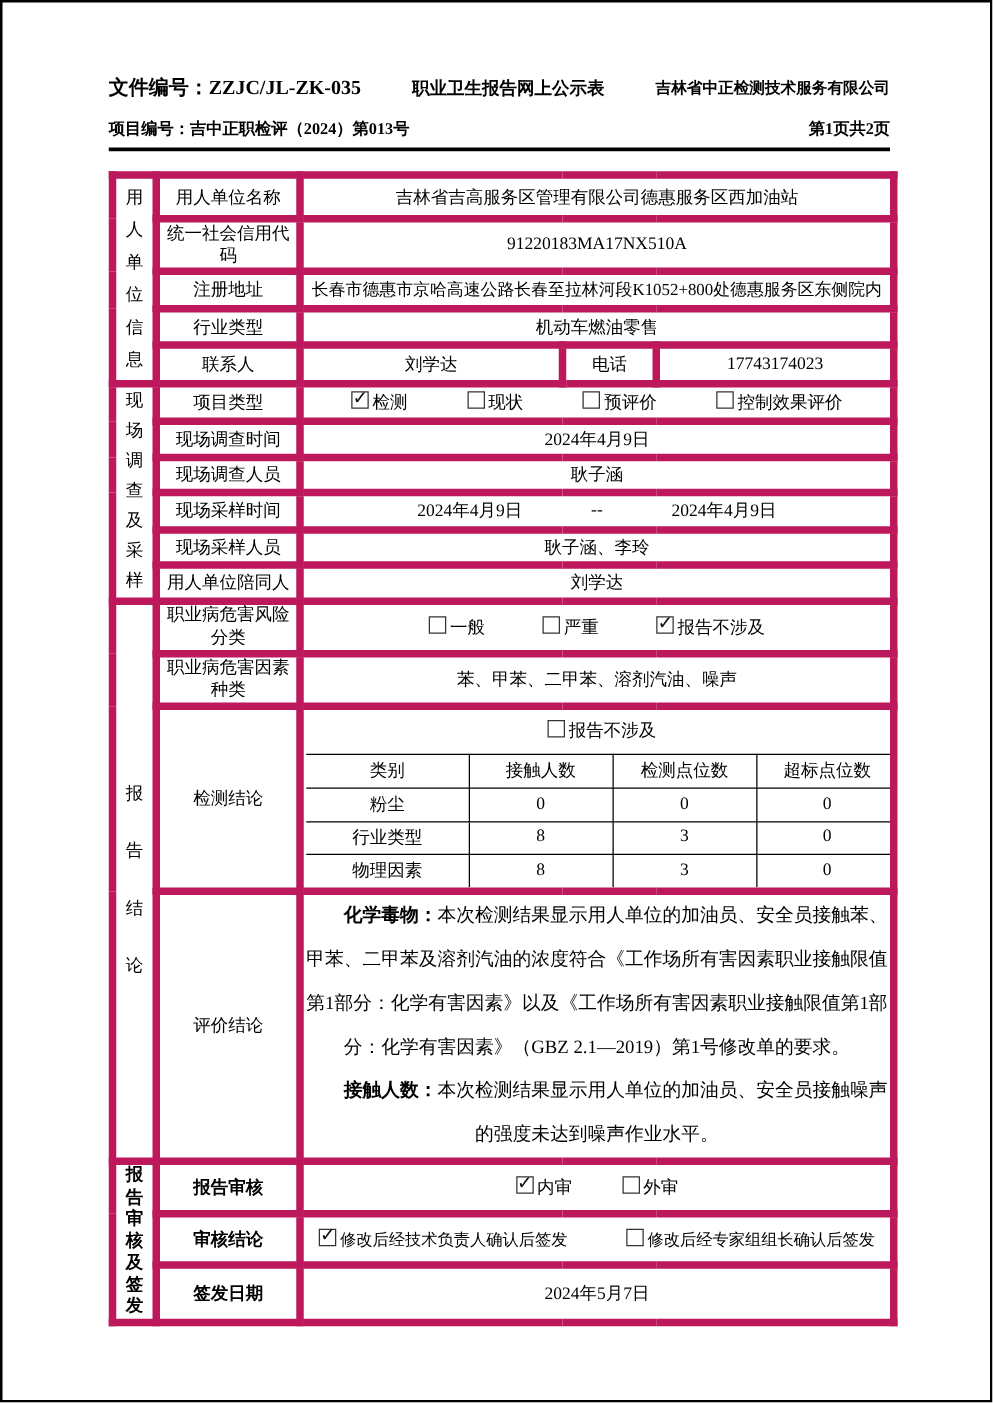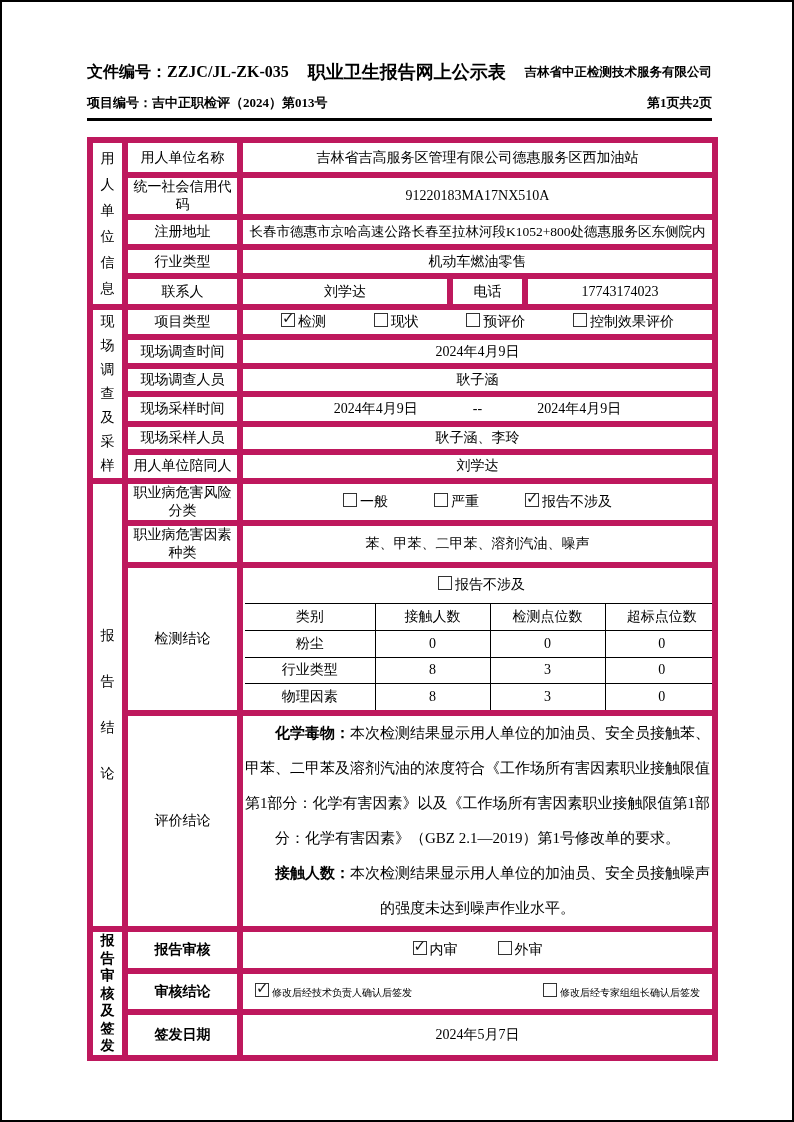--- a/index.html
+++ b/index.html
@@ -12,21 +12,21 @@
     font-family:"Liberation Serif","DejaVu Serif",serif;
     color:#000;
     overflow:hidden;
   }
   
   .hdr-row1 {
     position:absolute; left:85px; width:625px; top:58px;
     display:flex; justify-content:space-between; align-items:center;
     font-weight:bold;
   }
-  .hdr-title { font-size:18px; }
+  .hdr-title { font-size:14px; }
   .hdr-company { font-size:12.5px; }
   .hdr-row2 {
     position:absolute; left:85px; width:625px; top:92px;
     display:flex; justify-content:space-between; align-items:baseline;
     font-weight:bold; font-size:13px;
   }
   .hdr-rule {
     position:absolute; left:85px; width:625px; top:116px;
     border-top:3px solid #000;
   }
@@ -58,21 +58,21 @@
   }
   .cb.checked::after {
     content:"\2713";
     position:absolute; left:0px; top:-5px;
     font-size:15px; font-weight:bold; color:#111;
     font-family:"DejaVu Sans",sans-serif;
   }
   .optrow { display:flex; align-items:center; justify-content:center; }
   .opt { white-space:nowrap; }
   .optrow.spread { justify-content:space-between; padding:0 36px;gap:20px; }
-  .optrow.spread2 { justify-content:space-between; padding:0 10px; font-size:10px; }
+  .optrow.spread2 { justify-content:space-between; padding:0 10px; font-size:13px; }
   .optrow.gap46 > .opt + .opt { margin-left:46px; }
   .optrow.gap40 > .opt + .opt { margin-left:40px; }
   .daterow { display:flex; justify-content:center; align-items:center; }
   .daterow span + span { margin-left:55px; }
   
   td.inner-wrap { padding:0; vertical-align:top; }
   table.inner { width:100%; border-collapse:collapse; table-layout:fixed; }
   table.inner td { border:1px solid #000; font-size:14px; }
   table.inner tr:first-child td { border-top:none; }
   table.inner tr td:first-child { border-left:none; }

